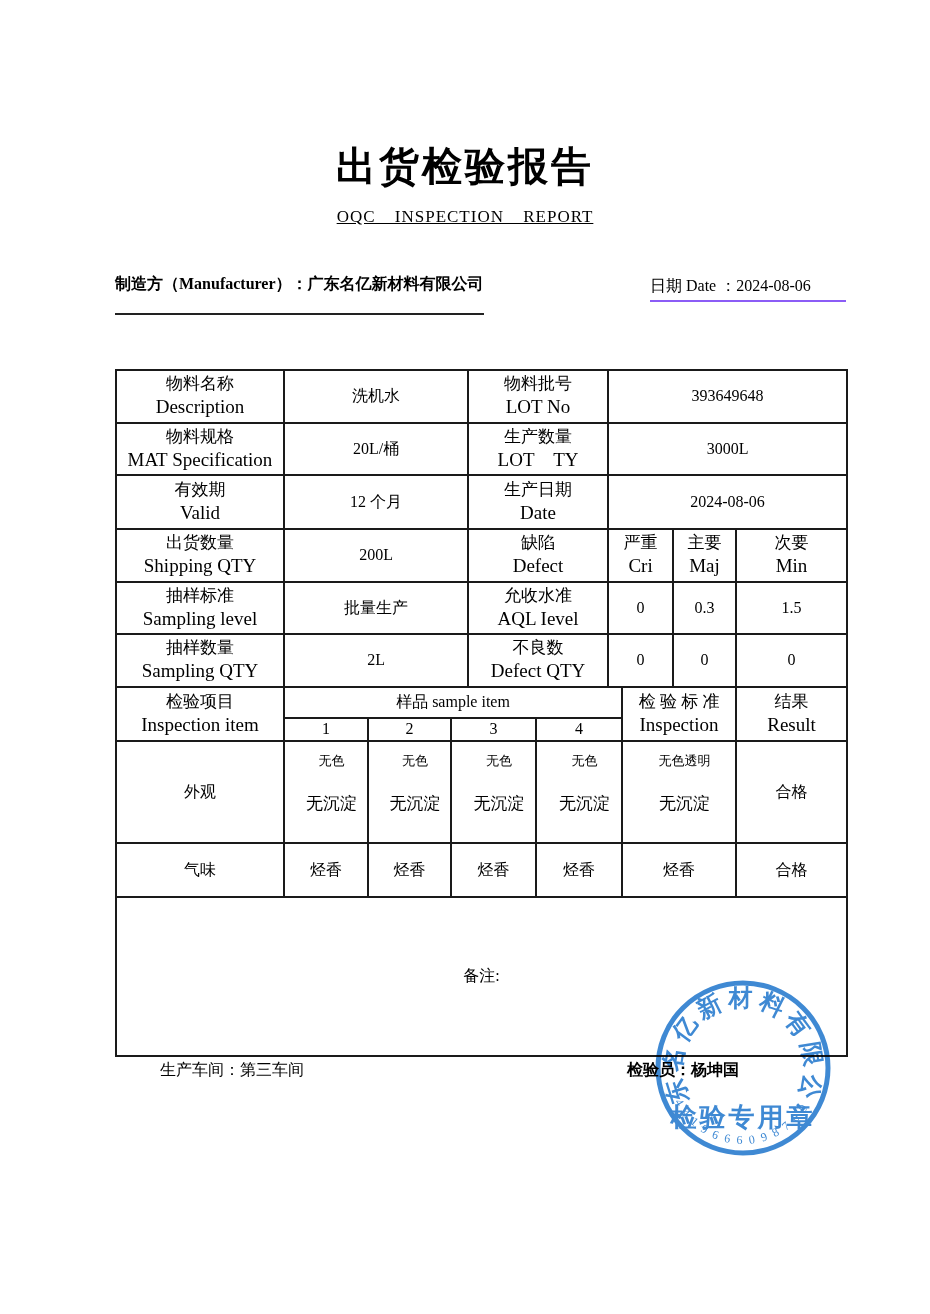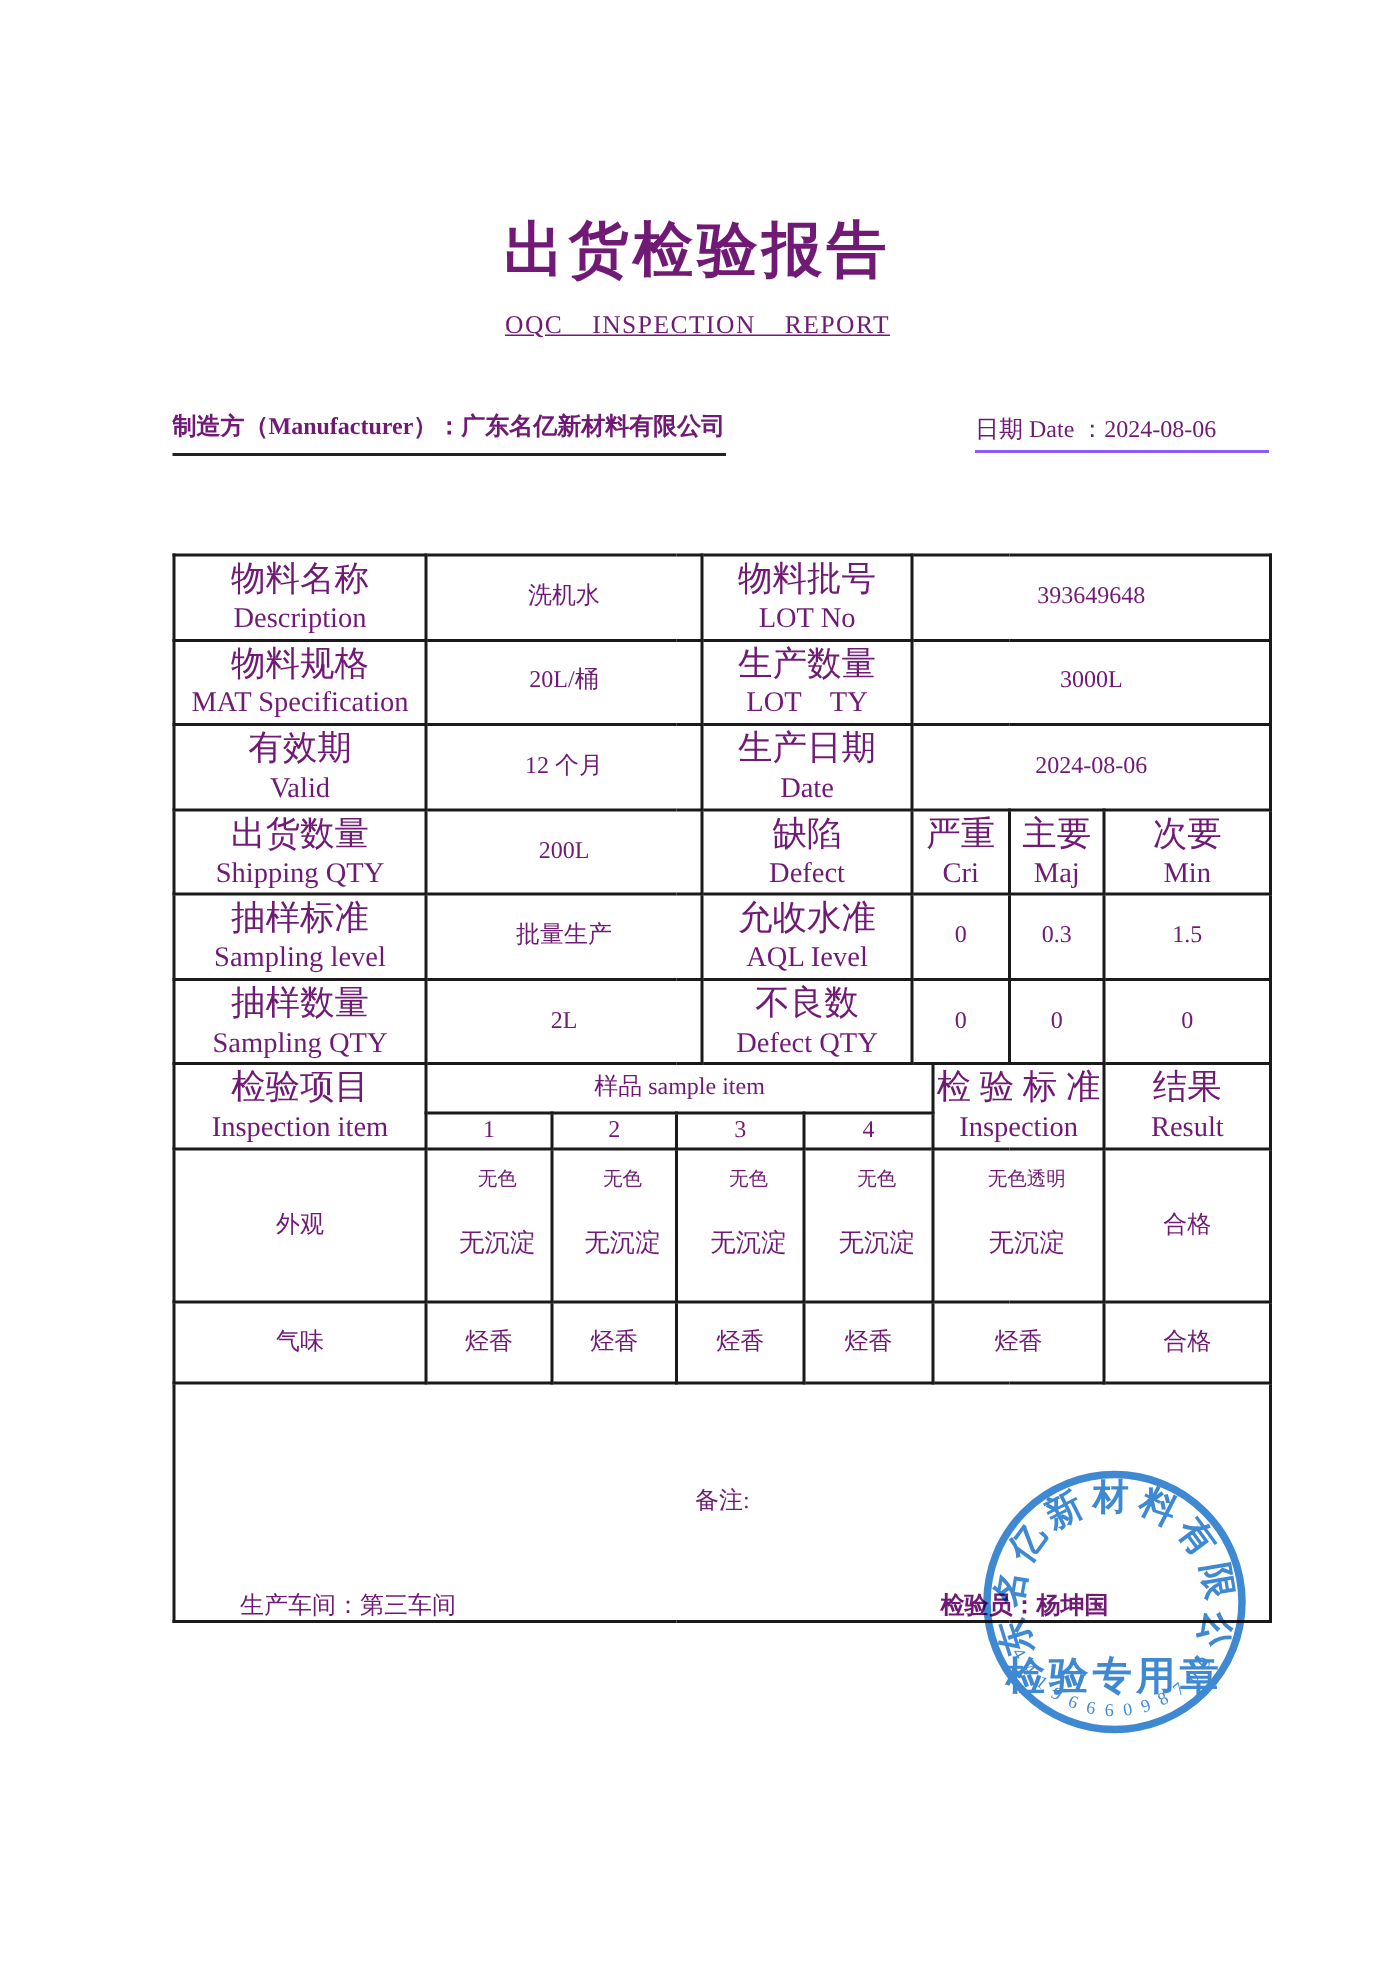--- a/index.html
+++ b/index.html
@@ -1,51 +1,51 @@
 <!DOCTYPE html>
 <html style="--stamp-color: #2e7fd0;"><head>
 <meta charset="utf-8">
 <style>
   html,body{margin:0;padding:0;background:#ffffff;}
   .page{
     position:relative;
     width:888px;height:1314px;
     background:#ffffff;
     font-family:"Liberation Serif","DejaVu Serif",serif;
-    color:#701a75;
+    color:#000000;
     overflow:hidden;
   }
   .doc-title{
     position:absolute;left:0;top:139px;width:930px;
     text-align:center;font-size:40px;font-weight:700;letter-spacing:3px;
   }
   .doc-subtitle{
     position:absolute;left:0;top:207px;width:930px;
     text-align:center;font-size:17px;word-spacing:14px;letter-spacing:1px;text-decoration:underline;
   }
   .meta-row{position:absolute;left:0;top:274px;width:930px;height:24px;font-size:16px;}
   .manufacturer-line{
     position:absolute;left:115px;top:0;
-    border-bottom:2px solid #222;padding-bottom:7px;font-weight:600;
+    border-bottom:2px solid #222;padding-bottom:18px;font-weight:600;
   }
   .date-line{
     position:absolute;left:650px;top:2px;width:196px;
     border-bottom:2px solid #8b5cf6;padding-bottom:3px;
   }
   table.report{
     position:absolute;left:115px;top:369px;
     border-collapse:collapse;table-layout:fixed;width:731px;
   }
   table.report td{
     border:2px solid #1a1a1a;
     text-align:center;vertical-align:middle;
     padding:0;font-size:16px;line-height:1.3;
     overflow:hidden;
   }
-  td .zh{font-size:23px;}
+  td .zh{font-size:17px;}
   td .en{font-size:19px;}
   td.sample-no{text-align:left;vertical-align:top;padding:1px 0 0 7px;font-size:16px;}
   td.app-cell{text-align:left;vertical-align:middle;}
   td.app-cell .line1{margin:0 0 24px 11px;font-size:13px;}
   td.app-cell .line2{margin:0 0 16px 11px;font-size:17px;}
   td.remarks-cell{text-align:left;vertical-align:top;padding:10px 0 0 10px;font-size:17px;border-radius:21px;}
   .footer-row{position:absolute;left:0;top:1060px;width:930px;font-size:16px;}
   .workshop{position:absolute;left:160px;top:0;}
   .inspector{position:absolute;left:627px;top:0;font-weight:bold;}
   .stamp{

